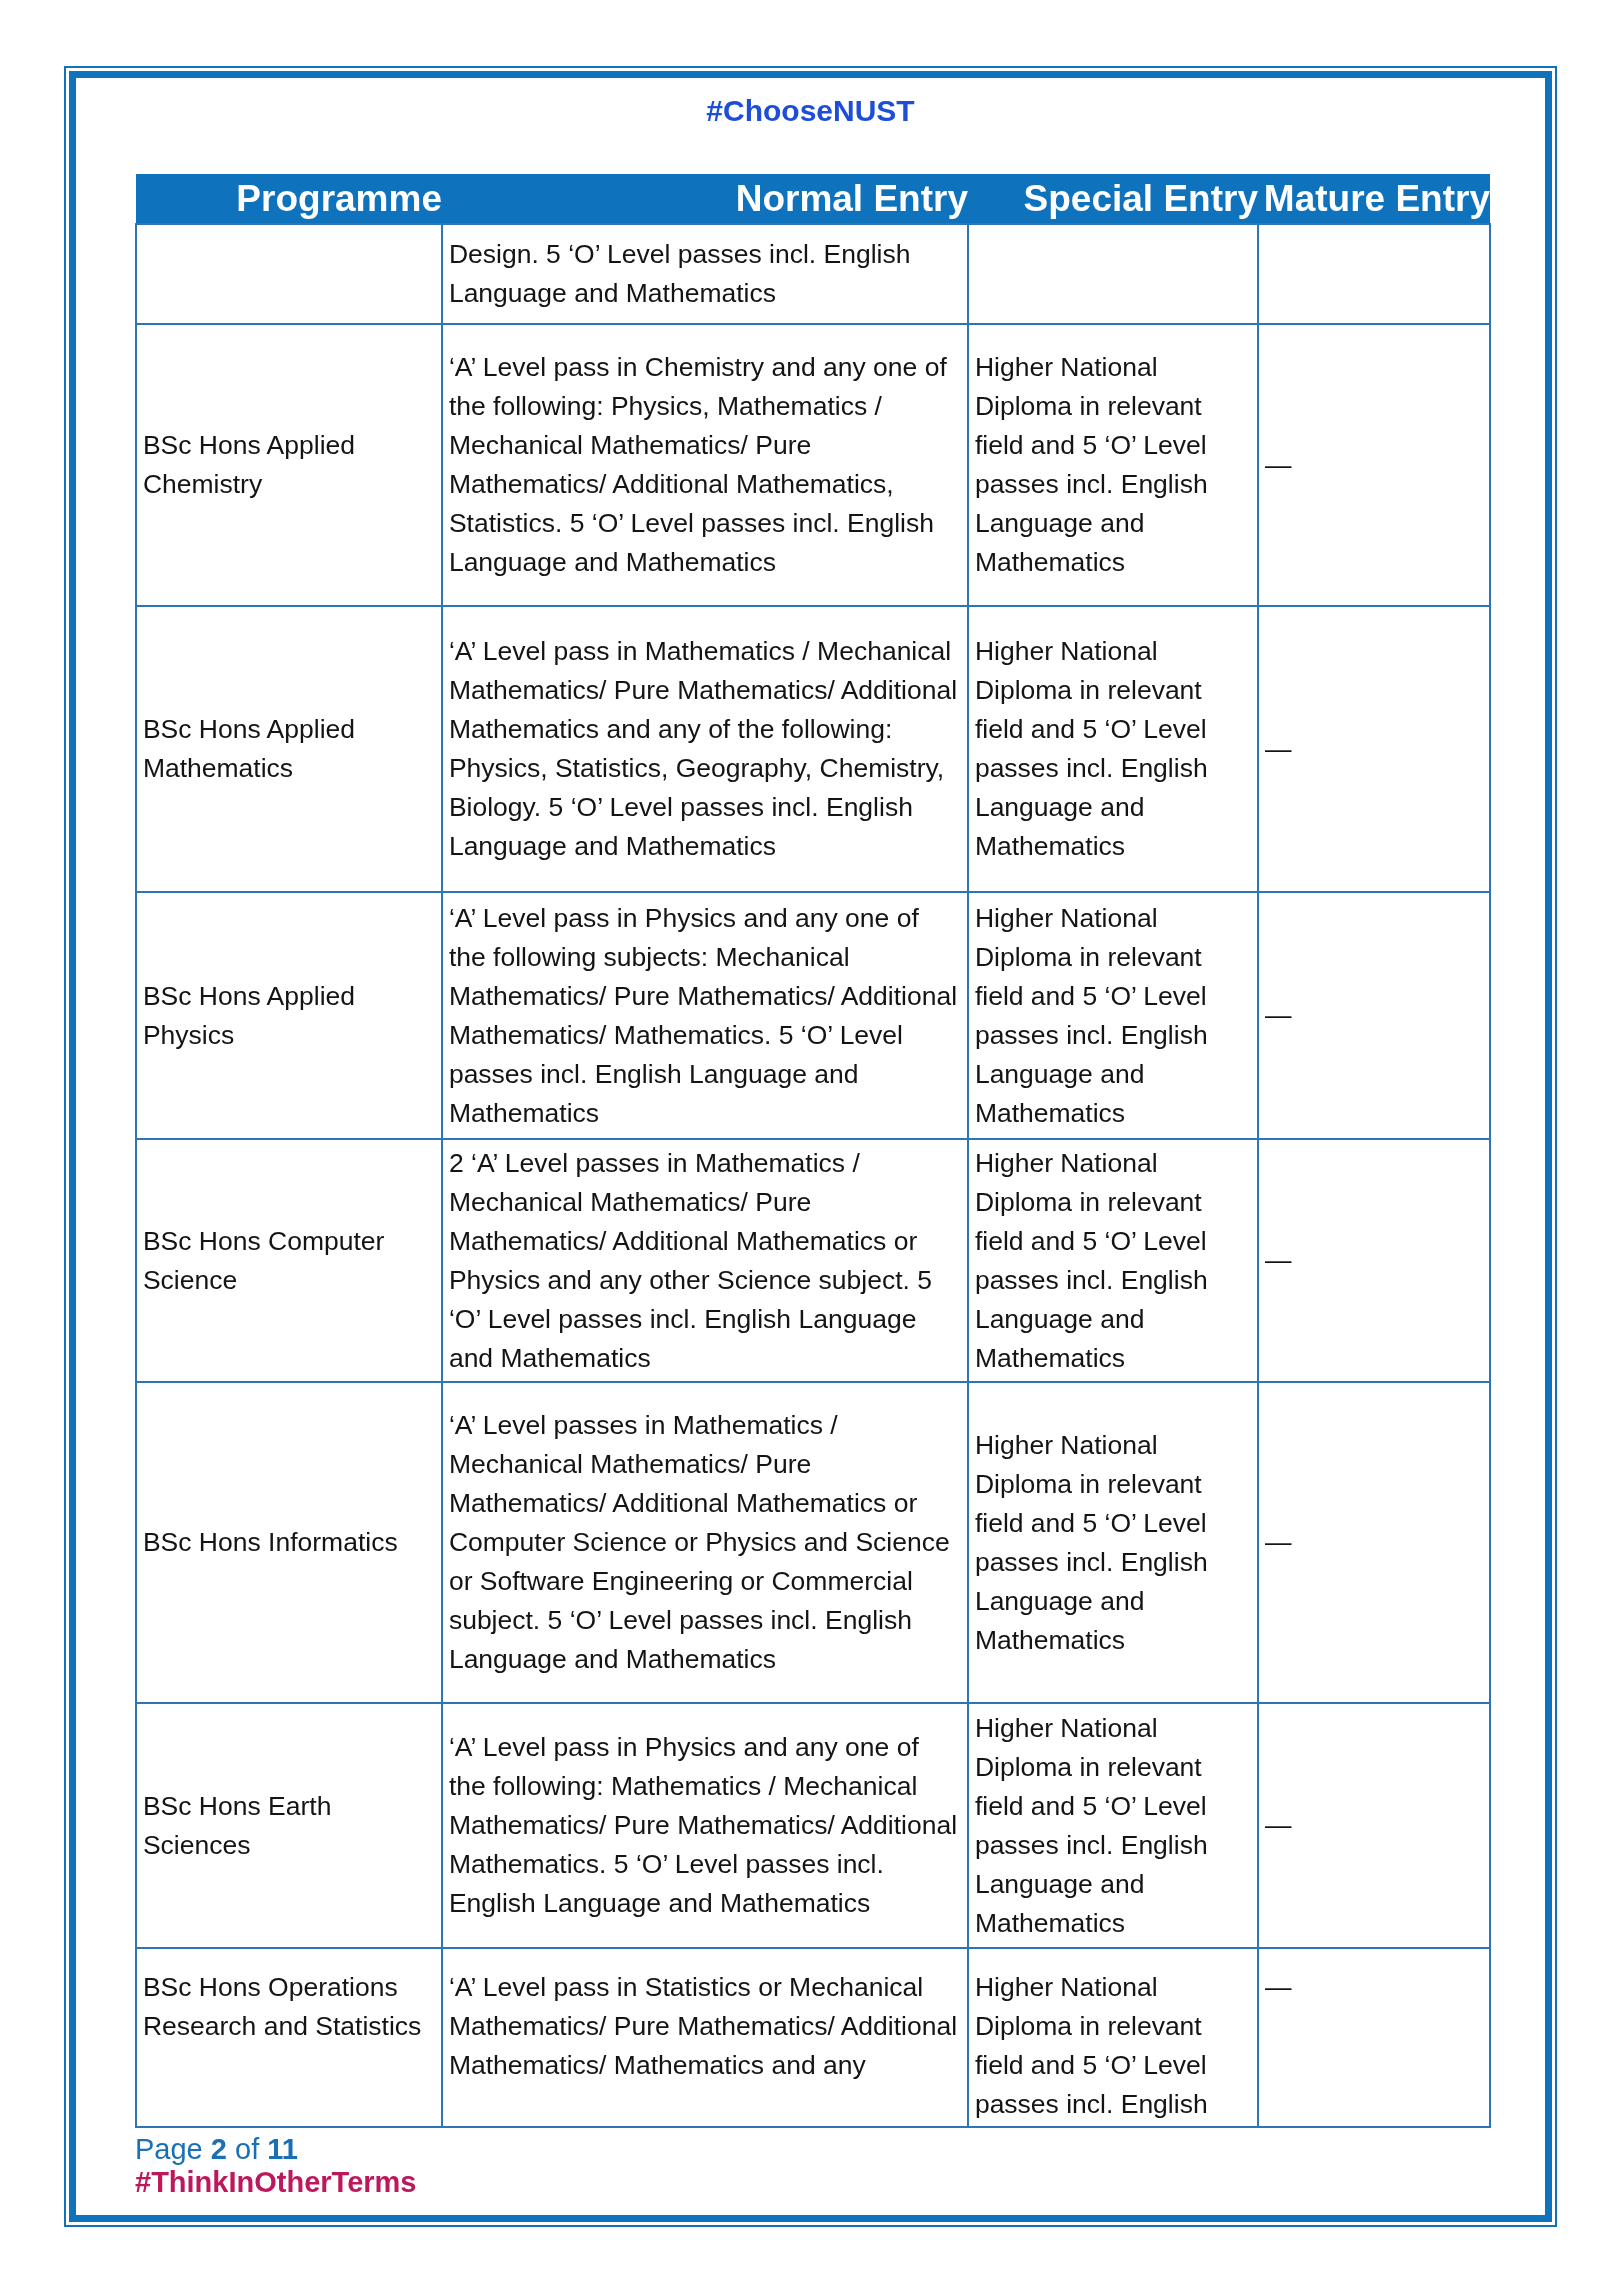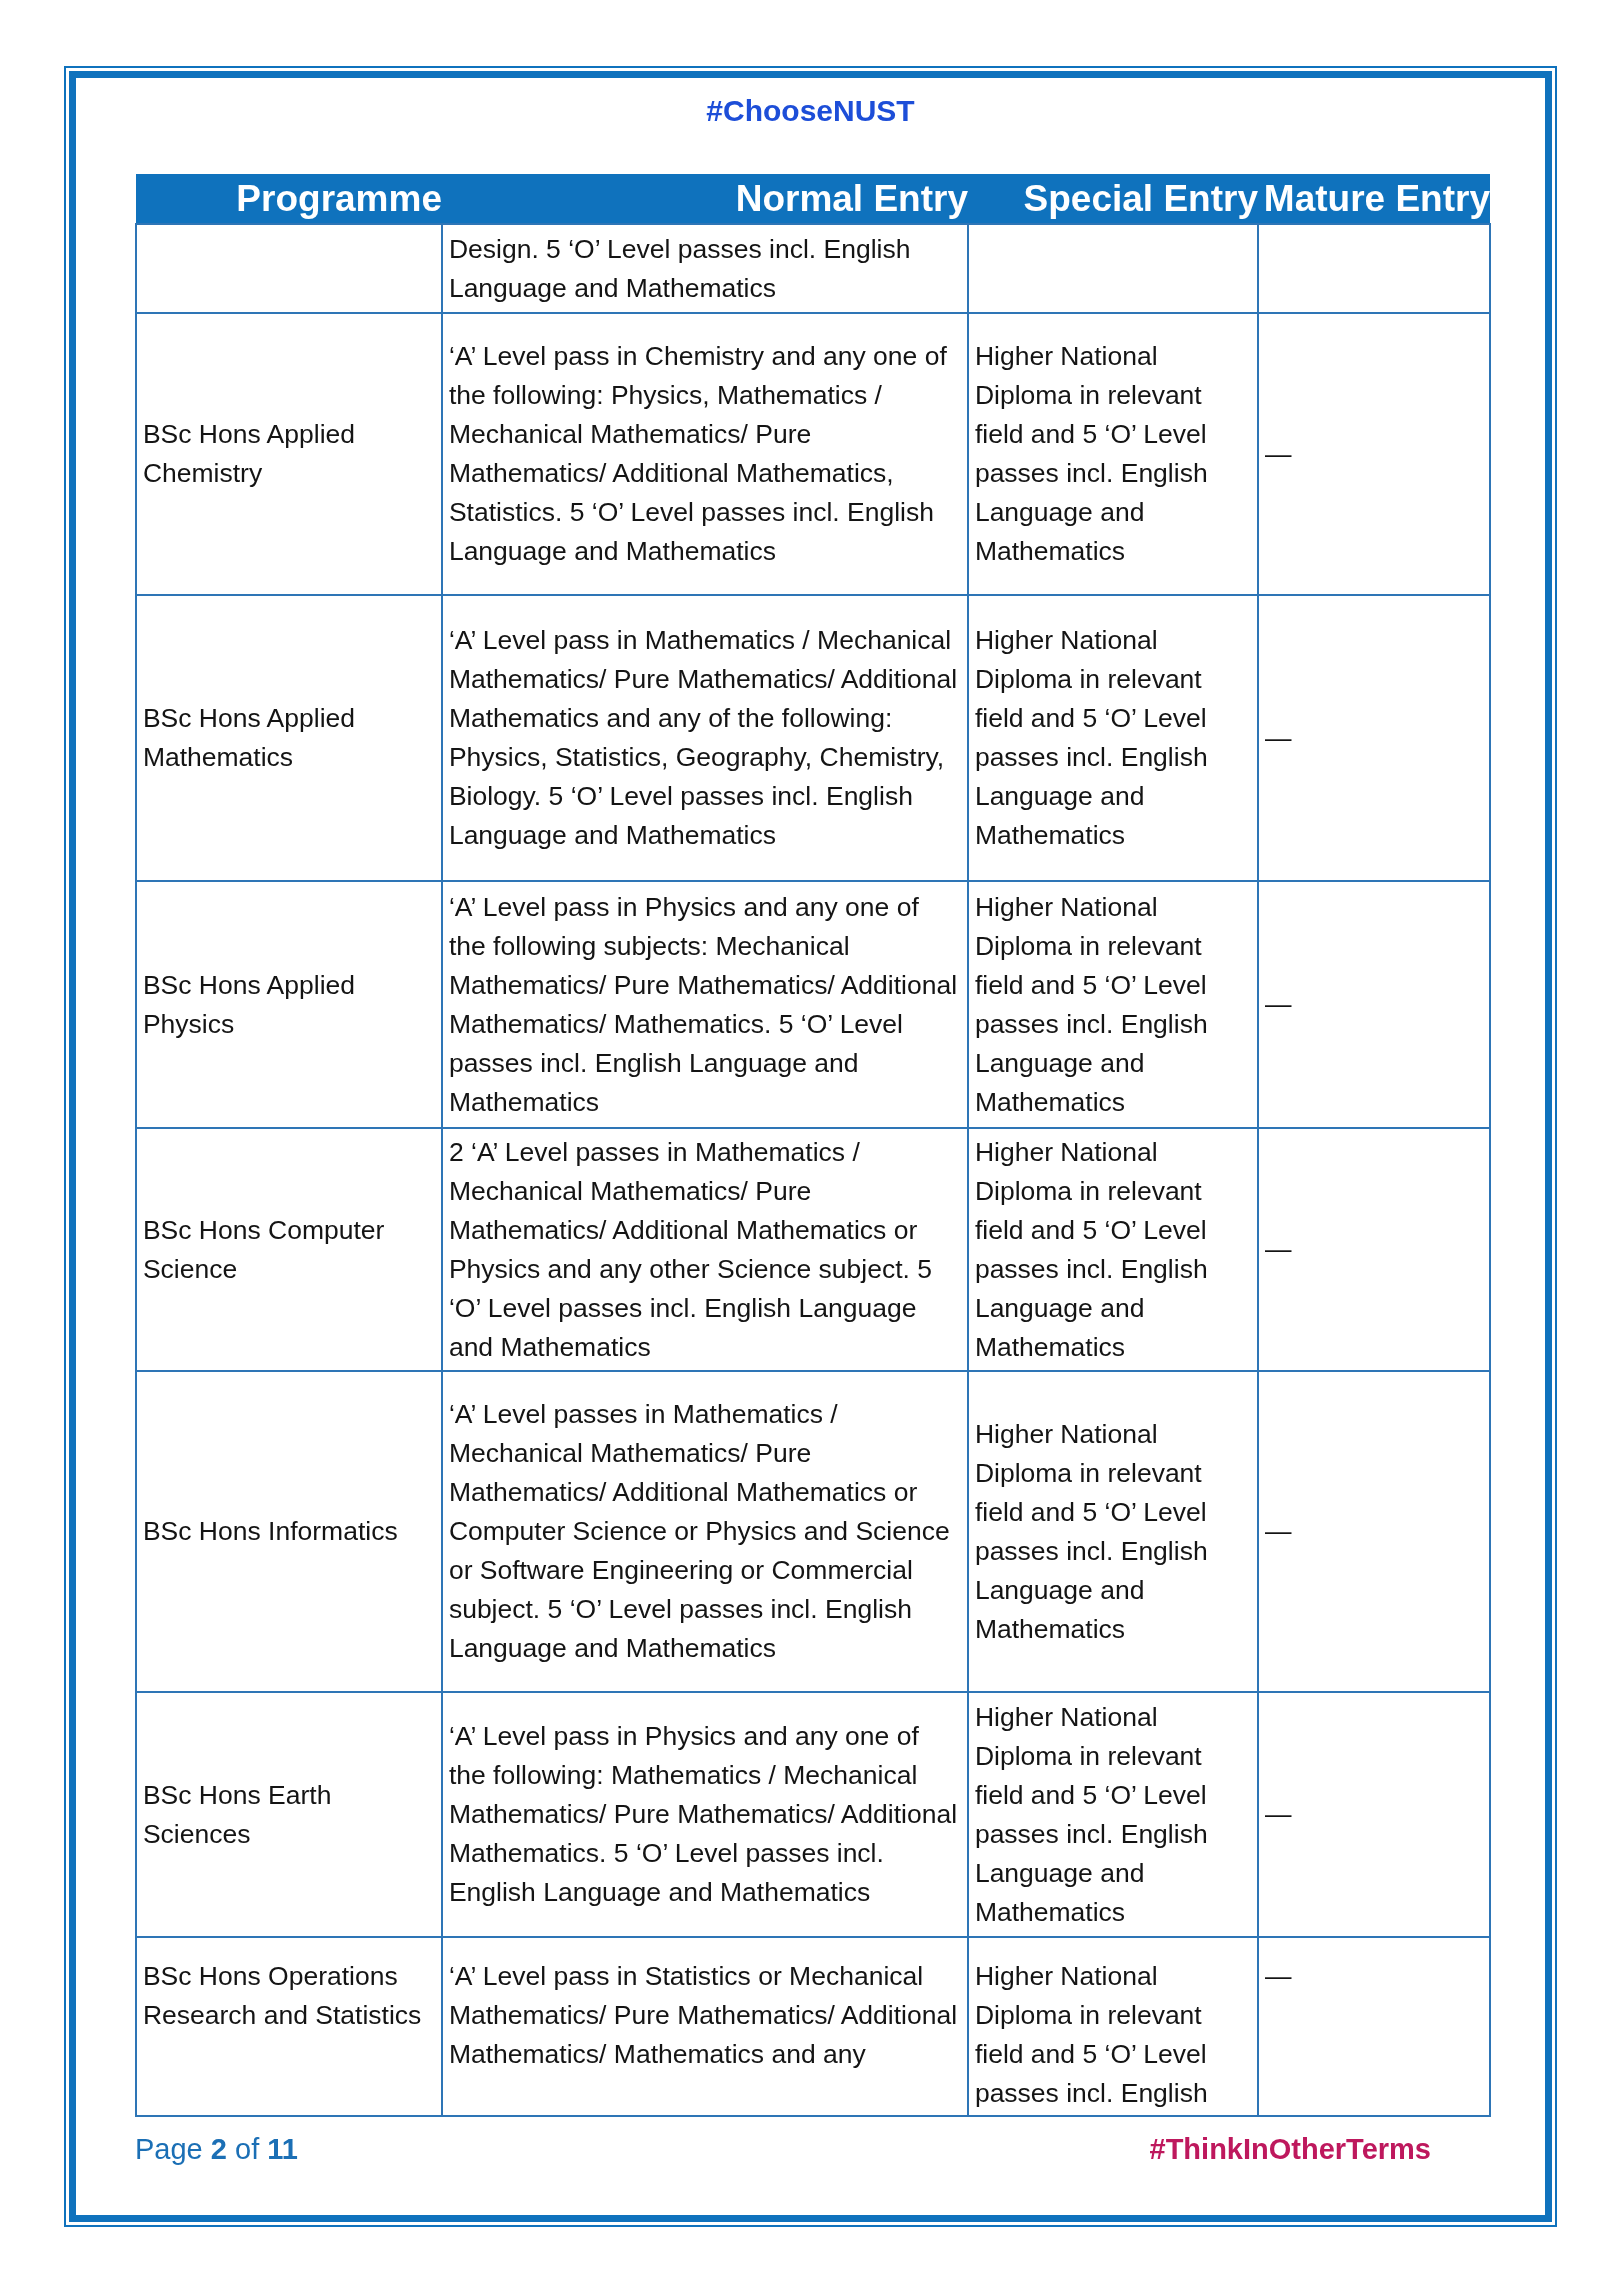--- a/index.html
+++ b/index.html
@@ -64,20 +64,21 @@
   tr.row-top td { vertical-align: top; padding-top: 19px; }
 
   .footer {
     position: absolute;
     left: 135px; right: 190px; top: 2133px;
     display: flex;
     justify-content: space-between;
     align-items: baseline;
     font-size: 29px;
     color: #1b6fb5;
+    flex-direction: column;
   }
   .footer .bold { font-weight: bold; }
   .footer-right { font-weight: bold; color: #be185d; }
 </style>
 </head>
 <body>
 
 <div class="border-outer">
   <div class="border-inner"></div>
 </div>
@@ -93,21 +94,21 @@
   </colgroup>
   <thead>
     <tr>
       <th>Programme</th>
       <th>Normal Entry</th>
       <th>Special Entry</th>
       <th>Mature Entry</th>
     </tr>
   </thead>
   <tbody>
-    <tr style="height:89px">
+    <tr style="height:100px">
       <td class="prog-cell"></td>
       <td class="normal-cell">Design. 5 ‘O’ Level passes incl. English Language and Mathematics</td>
       <td class="special-cell"></td>
       <td class="mature-cell"></td>
     </tr>
     <tr style="height:282px">
       <td class="prog-cell">BSc Hons Applied Chemistry</td>
       <td class="normal-cell">‘A’ Level pass in Chemistry and any one of the following: Physics, Mathematics / Mechanical Mathematics/ Pure Mathematics/ Additional Mathematics, Statistics. 5 ‘O’ Level passes incl. English Language and Mathematics</td>
       <td class="special-cell">Higher National Diploma in relevant field and 5 ‘O’ Level passes incl. English Language and Mathematics</td>
       <td class="mature-cell">—</td>

